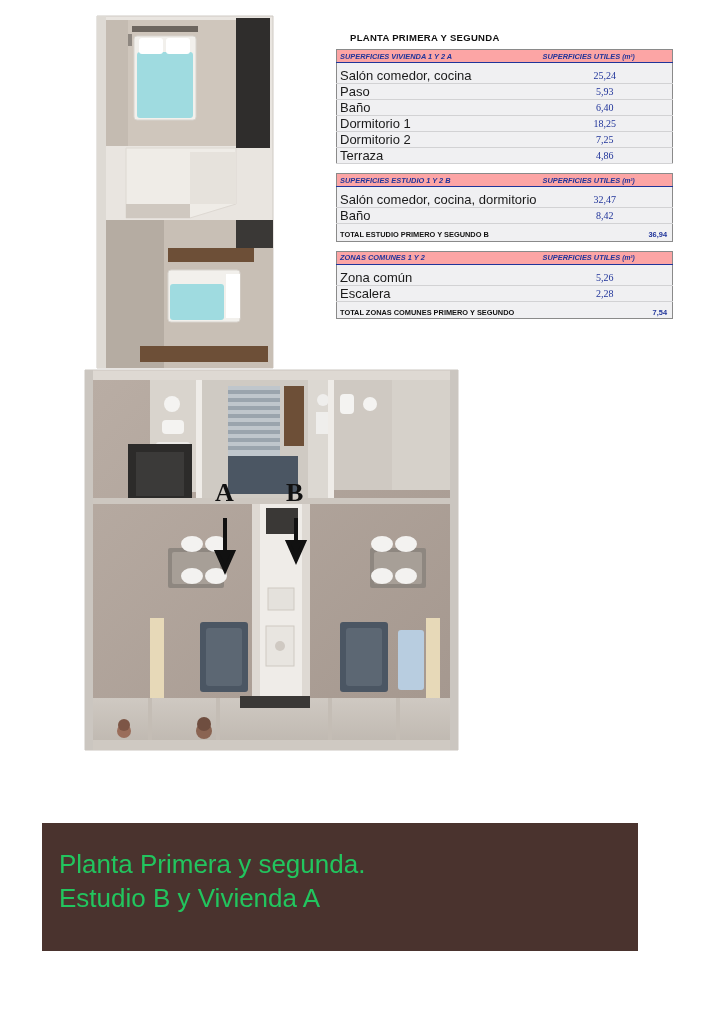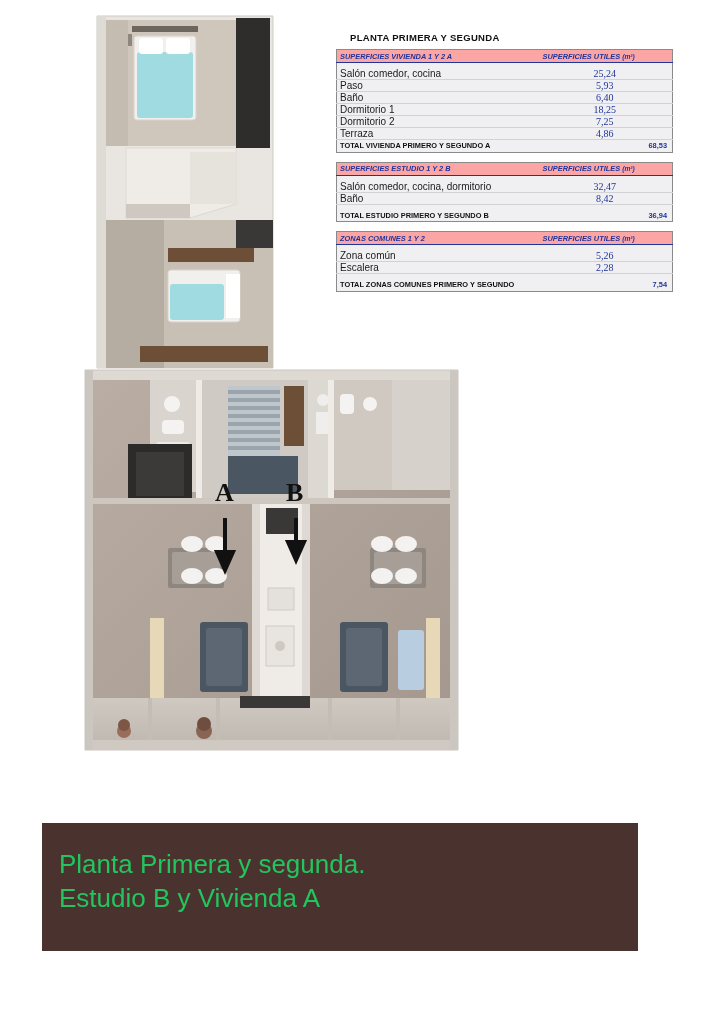--- a/index.html
+++ b/index.html
@@ -76,21 +76,21 @@
     white-space: nowrap;
   }
   .hdr-right .unit { font-size: 6.6px; }
   .spacer-row td { height: 5px; background: #f0f0f2; }
   .item-row td {
     height: 10.5px;
     background: #f0f0f2;
     border-bottom: 1px solid #d2d2d4;
   }
   .item-name {
-    font-size: 10px;
+    font-size: 13px;
     color: #1a1a1a;
     padding-left: 3px !important;
     white-space: nowrap;
   }
   .item-val {
     font-size: 10px;
     color: #20349a;
     text-align: center;
     padding-right: 5px !important;
     white-space: nowrap;
@@ -366,24 +366,20 @@
         <td class="item-val">18,25</td>
       </tr>
       <tr class="item-row">
         <td class="item-name">Dormitorio 2</td>
         <td class="item-val">7,25</td>
       </tr>
       <tr class="item-row">
         <td class="item-name">Terraza</td>
         <td class="item-val">4,86</td>
       </tr>
-      <tr class="total-row">
-        <td class="total-name">TOTAL VIVIENDA PRIMERO Y SEGUNDO A</td>
-        <td class="total-val">68,53</td>
-      </tr>
     </tbody>
   </table>
 
   <table class="surf">
     <colgroup>
         <col class="c1">
         <col class="c2">
       </colgroup>
     <tbody>
       <tr class="hdr-row">

